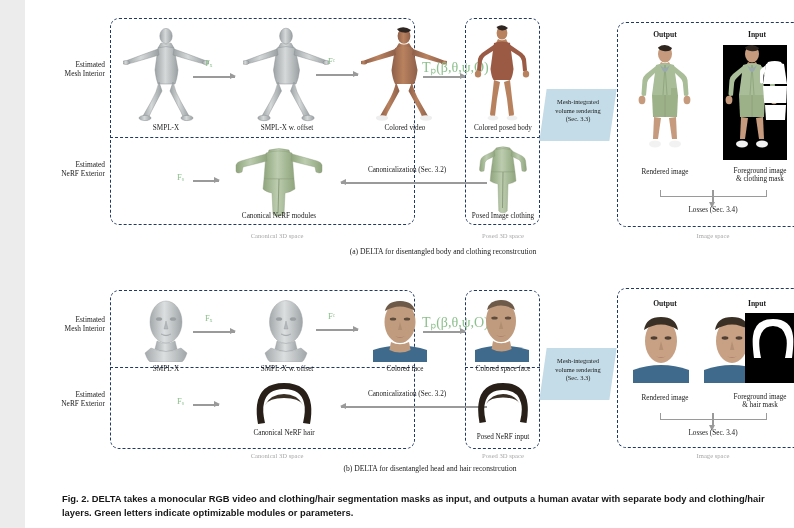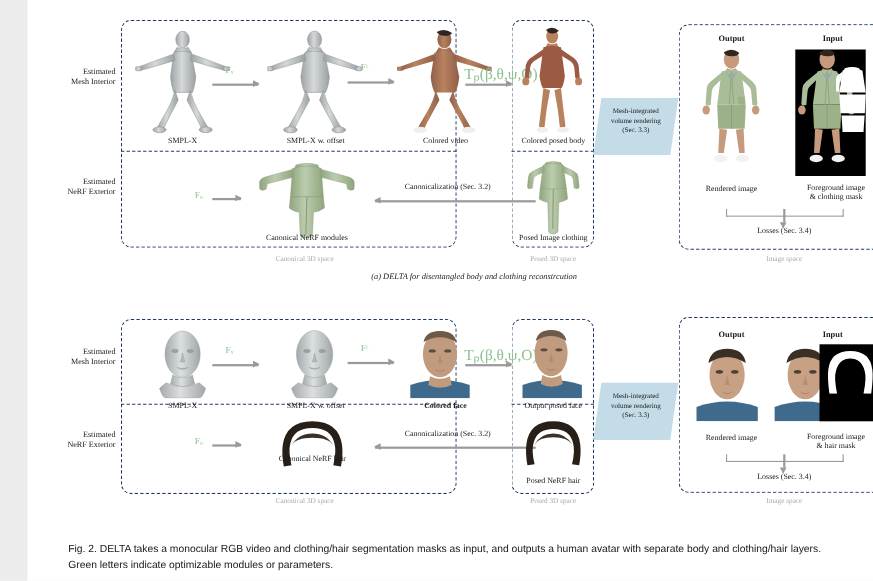--- a/index.html
+++ b/index.html
@@ -102,21 +102,21 @@
   .art{position:absolute;}
   .art svg{display:block;}
 
   
   .maskphoto{position:absolute;background:#000;}
 
   
   .caption{
     position:absolute;left:37px;top:492px;width:712px;
     font-family:"Liberation Sans", sans-serif;
-    font-size:9.4px;line-height:1.5;color:#161616;
+    font-size:9.4px;line-height:1.5;color:#161616;font-weight:bold;
   }
   .subcap{
     position:absolute;text-align:center;font-size:7.6px;
     font-family:"Liberation Serif", serif;color:#1a1a1a;white-space:nowrap;
   }
 </style>
 </head>
 <body>
 
 <div class="page">
@@ -349,21 +349,21 @@
     </svg>
   </div>
   <div class="lbl sm wrap" style="left:686px;top:167px;width:98px;white-space:pre-line;">Foreground image
 &amp; clothing mask</div>
 
   <div class="bracket" style="left:635px;top:190px;width:105px;"></div>
   <div class="arrow down" style="left:687px;top:190px;height:12px;"></div>
   <div class="lbl sm" style="left:645px;top:206px;width:86px;">Losses (Sec. 3.4)</div>
   <div class="lbl gray" style="left:645px;top:232px;width:86px;">Image space</div>
 
-  <div class="subcap" style="left:241px;top:247px;width:330px;font-style:italic;">(a) DELTA for disentangled body and clothing reconstrcution</div>
+  <div class="subcap" style="left:253px;top:247px;width:330px;">(a) DELTA for disentangled body and clothing reconstrcution</div>
 
   <div class="dashed" style="left:85px;top:290px;width:305px;height:159px;"></div>
   <div class="hdiv" style="left:85px;top:367px;width:305px;"></div>
 
   <div class="dashed" style="left:440px;top:290px;width:75px;height:159px;"></div>
   <div class="hdiv" style="left:440px;top:367px;width:75px;"></div>
 
   <div class="dashed" style="left:592px;top:288px;width:190px;height:160px;"></div>
 
   <div class="lbl row" style="left:18px;top:315px;width:62px;">Estimated
@@ -421,66 +421,66 @@
         <ellipse cx="31" cy="24" rx="15.5" ry="21" fill="#c09b7e"></ellipse>
         <path d="M16 13 q15 -9 30 0 q-2 -10 -15 -10 q-13 0 -15 10 z" fill="#6d5a48"></path>
         <path d="M22 44 q9 4.6 18 0 l1.6 8 q-10.6 5 -21.2 0 z" fill="#c09b7e"></path>
         <ellipse cx="24" cy="21" rx="3.2" ry="1.5" fill="#5d4b3c"></ellipse>
         <ellipse cx="38" cy="21" rx="3.2" ry="1.5" fill="#5d4b3c"></ellipse>
         <path d="M31 24 l-2 8 l4.2 0 z" fill="#b08d71"></path>
         <path d="M26 38 q5 2.6 10 0 q-5 3.6 -10 0 z" fill="#9c6a5b"></path>
       </g>
     </svg>
   </div>
-  <div class="lbl sm" style="left:340px;top:365px;width:80px;font-weight:bold;">Colored face</div>
+  <div class="lbl sm" style="left:340px;top:365px;width:80px;">Colored face</div>
 
   <div class="tform" style="left:397px;top:312px;">Tₚ(β,θ,ψ,O)</div>
   <div class="arrow" style="left:398px;top:331px;width:42px;"></div>
 
   <div class="art" style="left:448px;top:296px;">
     <svg width="58" height="66" viewBox="0 0 58 66">
       <g>
         <path d="M2 54 q26 -9 54 0 l0 12 l-54 0 z" fill="#3f6a8c"></path>
         <ellipse cx="28" cy="25" rx="15" ry="21" fill="#c09b7e"></ellipse>
         <path d="M14 14 q14 -9 28 0 q-2 -10 -14 -10 q-12 0 -14 10 z" fill="#6d5a48"></path>
         <path d="M20 45 q8 4.6 17 0 l1.6 8 q-10 5 -20 0 z" fill="#c09b7e"></path>
         <ellipse cx="21.5" cy="22" rx="3.2" ry="1.5" fill="#5d4b3c"></ellipse>
         <ellipse cx="35" cy="22" rx="3.2" ry="1.5" fill="#5d4b3c"></ellipse>
         <path d="M28 25 l-2 8 l4.2 0 z" fill="#b08d71"></path>
         <path d="M23 39 q5 2.6 10 0 q-5 3.6 -10 0 z" fill="#9c6a5b"></path>
       </g>
     </svg>
   </div>
-  <div class="lbl sm" style="left:432px;top:365px;width:92px;">Output posed face</div>
+  <div class="lbl sm" style="left:432px;top:365px;width:92px;">Colored space face</div>
 
   <div class="greenF" style="left:152px;top:396px;">Fₒ</div>
   <div class="arrow" style="left:168px;top:404px;width:26px;"></div>
 
   <div class="art" style="left:228px;top:382px;">
     <svg width="62" height="44" viewBox="0 0 62 44">
       <g fill="#271f18">
         <path d="M31 1 q24 0 27 22 q1 8 -1 19 l-7 -1 q3 -13 1 -20 q-3 -14 -20 -14 q-17 0 -20 14 q-2 7 1 20 l-7 1 q-2 -11 -1 -19 q3 -22 27 -22 z"></path>
         <path d="M12 23 q6 -11 19 -11 q13 0 19 11 q-4 -7 -19 -7 q-15 0 -19 7 z" fill="#3b3026"></path>
       </g>
     </svg>
   </div>
-  <div class="lbl sm" style="left:206px;top:413px;width:106px;">Canonical NeRF hair</div>
+  <div class="lbl sm" style="left:206px;top:429px;width:106px;">Canonical NeRF hair</div>
 
   <div class="lbl sm" style="left:322px;top:390px;width:120px;">Canonicalization (Sec. 3.2)</div>
   <div class="arrow left" style="left:316px;top:406px;width:146px;"></div>
 
   <div class="art" style="left:450px;top:382px;">
     <svg width="56" height="44" viewBox="0 0 56 44">
       <g fill="#271f18">
         <path d="M28 1 q22 0 24.5 21 q1 8 -1 19 l-6.5 -1 q3 -12 1 -19 q-3 -13 -18 -13 q-15 0 -18 13 q-2 7 1 19 l-6.5 1 q-2 -11 -1 -19 q2.5 -21 24.5 -21 z"></path>
         <path d="M11 22 q5.6 -10 17 -10 q11.4 0 17 10 q-4 -6.4 -17 -6.4 q-13 0 -17 6.4 z" fill="#3b3026"></path>
       </g>
     </svg>
   </div>
-  <div class="lbl sm" style="left:432px;top:433px;width:92px;">Posed NeRF hair</div>
+  <div class="lbl sm" style="left:432px;top:433px;width:92px;">Posed NeRF input</div>
 
   <div class="lbl gray" style="left:192px;top:452px;width:120px;">Canonical 3D space</div>
   <div class="lbl gray" style="left:432px;top:452px;width:92px;">Posed 3D space</div>
 
   <div class="rbox" style="left:518px;top:348px;width:70px;height:52px;"></div>
   <div class="rbox-txt" style="left:516px;top:357px;width:74px;">Mesh-integrated
 volume rendering
 (Sec. 3.3)</div>
 
   <div class="lbl b" style="left:600px;top:300px;width:80px;">Output</div>
@@ -521,17 +521,18 @@
     </svg>
   </div>
   <div class="lbl sm wrap" style="left:686px;top:393px;width:98px;white-space:pre-line;">Foreground image
 &amp; hair mask</div>
 
   <div class="bracket" style="left:635px;top:413px;width:105px;"></div>
   <div class="arrow down" style="left:687px;top:413px;height:12px;"></div>
   <div class="lbl sm" style="left:645px;top:429px;width:86px;">Losses (Sec. 3.4)</div>
   <div class="lbl gray" style="left:645px;top:452px;width:86px;">Image space</div>
 
+  <div class="subcap" style="left:240px;top:464px;width:330px;">(b) DELTA for disentangled head and hair reconstrcution</div>
 
   <div class="caption">Fig. 2.  DELTA takes a monocular RGB video and clothing/hair segmentation masks as input, and outputs a human avatar with separate body and clothing/hair layers. Green letters indicate optimizable modules or parameters.</div>
 
 </div>
 </div>
 
 </body></html>

